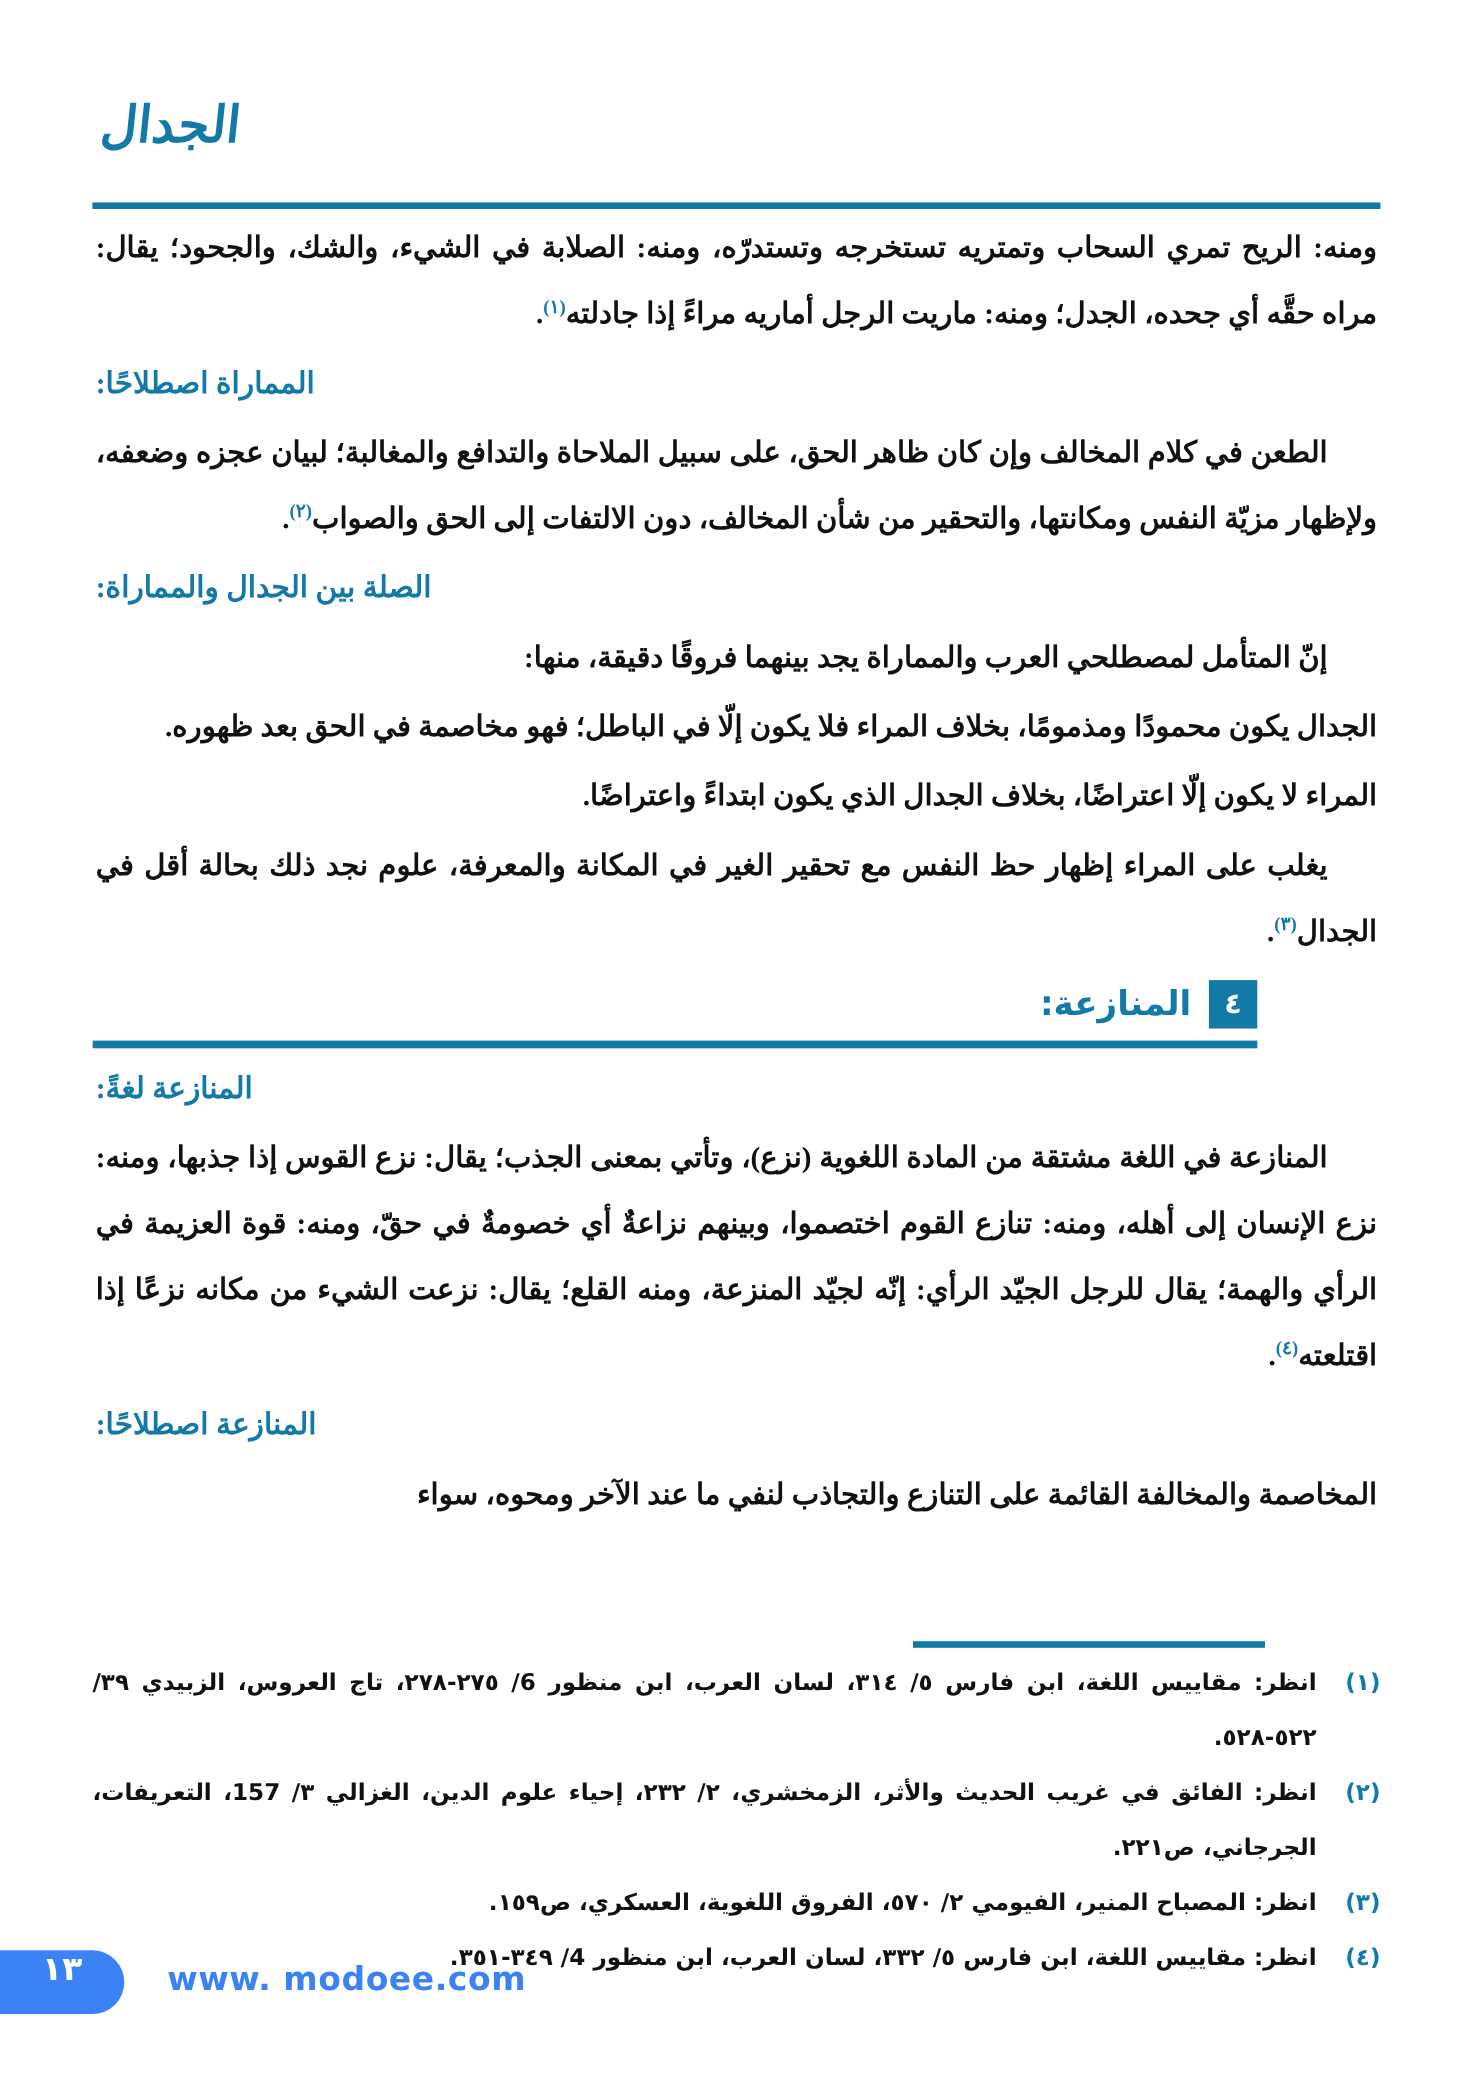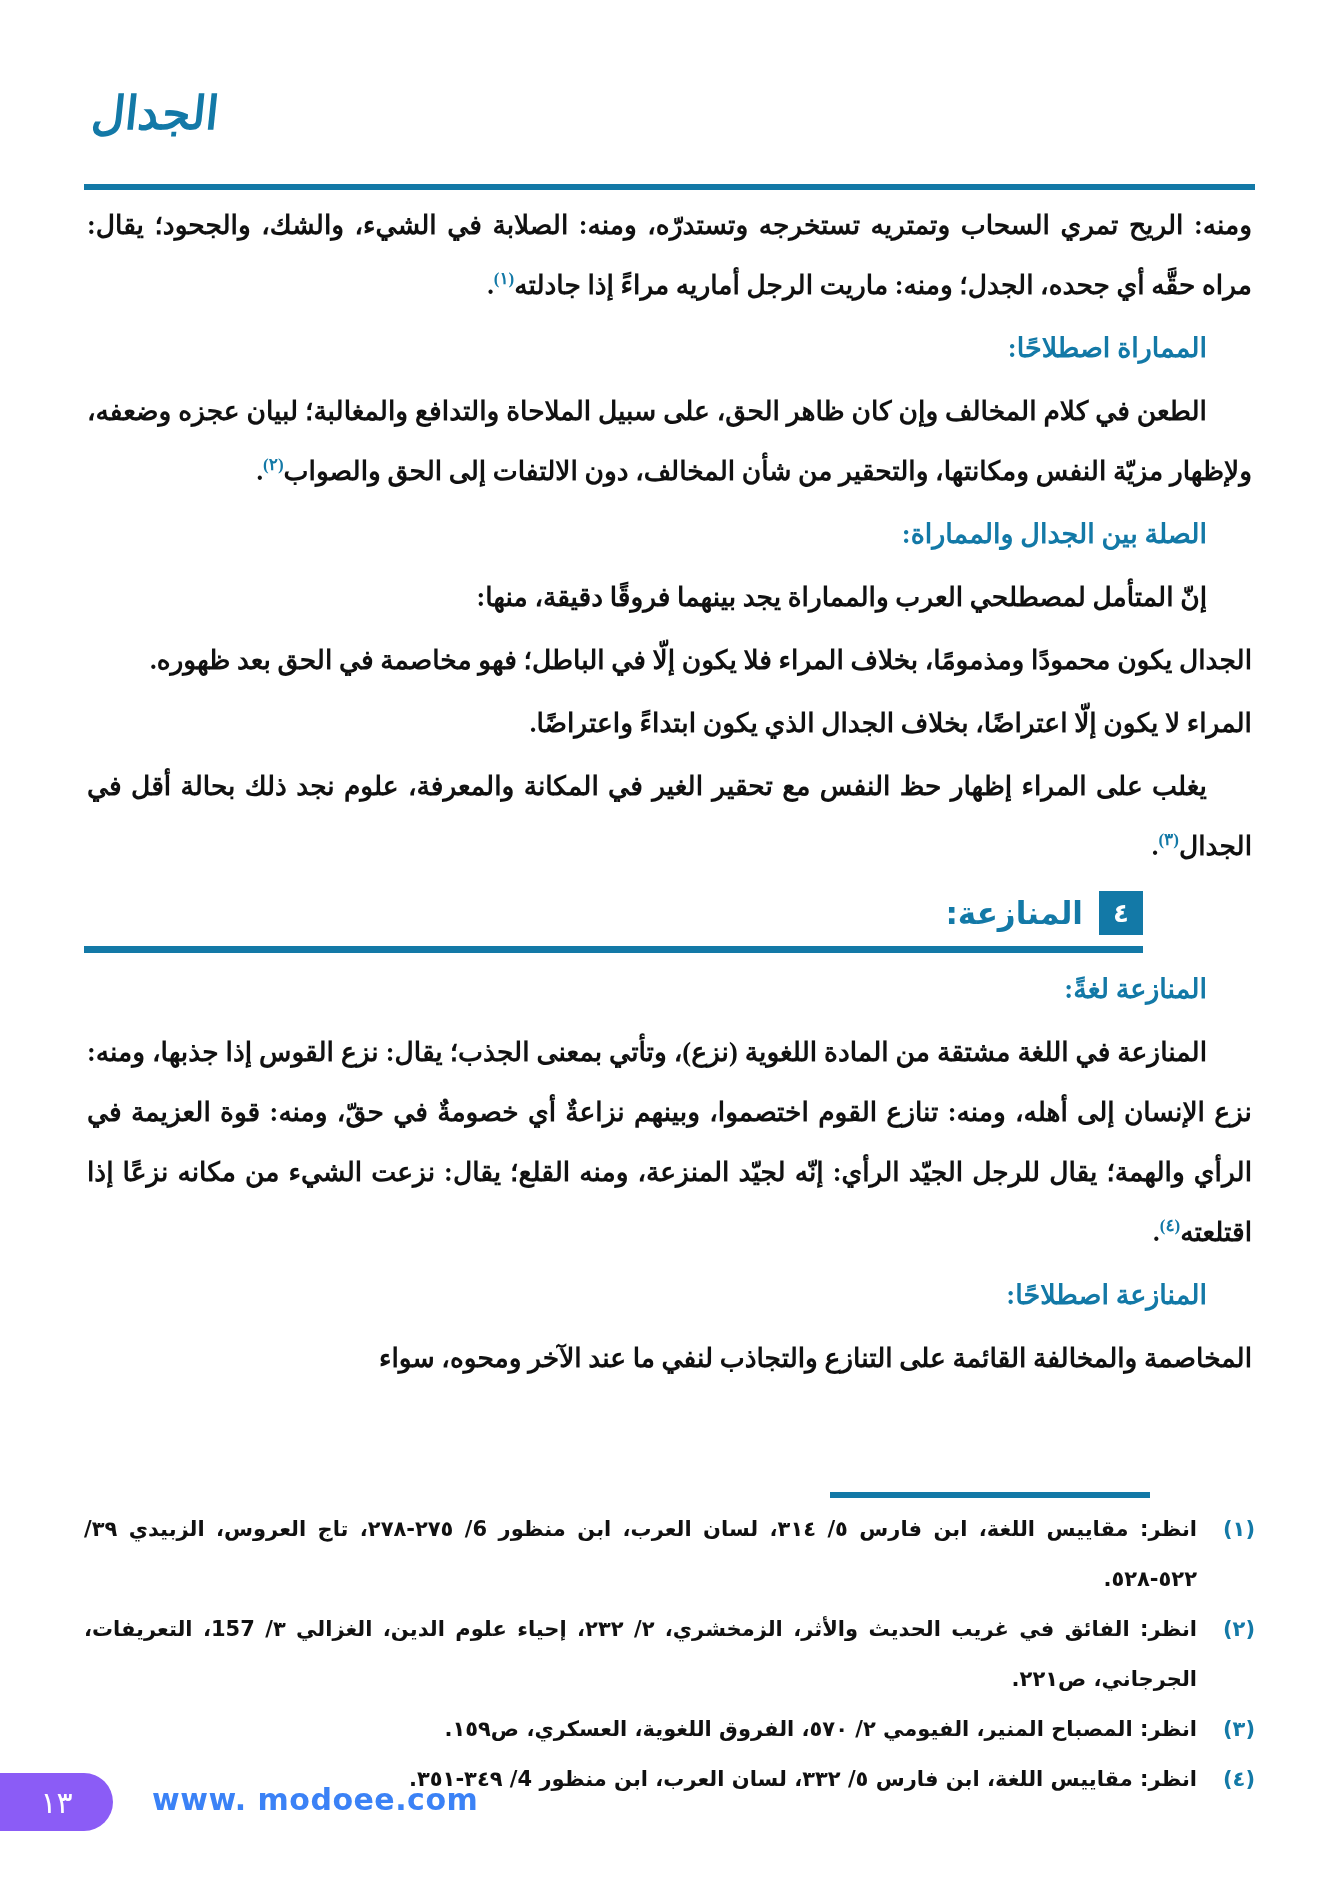--- a/index.html
+++ b/index.html
@@ -29,21 +29,21 @@
     position:absolute; top:192px; left:84px; right:84px; height:1295px;
     direction:rtl; overflow:hidden;
     font-size:26.5px; font-weight:bold; line-height:60px;
     text-align:justify;
   }
   .main p { margin:3px;font-family:Liberation Serif, serif; }
   .indent { text-indent:45px; }
   .blue-heading {
     color:#1379A7; font-weight:bold; font-size:27px;
     padding-right:45px; line-height:60px;
-    text-align:right; margin:0;
+    text-align:left; margin:0;
   }
   .fnref {
     color:#1379A7; font-size:17px; font-weight:bold;
     vertical-align:super; line-height:0;
   }
 
   
   .section-row {
     display:flex; align-items:center; gap:16px;
     padding-right:112px; margin-top:14px; height:46px;
@@ -71,24 +71,24 @@
     direction:rtl; font-size:21px; font-weight:bold; line-height:50px;
   }
   .footnote { display:flex; }
   .fn-marker { color:#1379A7; width:58px; flex-shrink:0; text-align:right; }
   .fn-text { flex:1; text-align:justify; }
 
   
   .page-badge {
     position:absolute; left:0; top:1773px;
     width:113px; height:58px;
-    background:#8b5cf6;
+    background:#3b82f6;
     border-radius:0 30px 30px 0;
-    display:flex; align-items:center; justify-content:center;
-    color:#ffffff; font-size:30px; font-weight:normal;
+    display:flex; justify-content:center;
+    color:#ffffff; font-size:30px; font-weight:bold;
   }
   .website {
     position:absolute; left:152px; top:1782px;
     color:#3b82f6; font-size:30px; font-weight:bold;
     direction:ltr; letter-spacing:0.5px;
   }
 </style>
 </head>
 <body>
 

